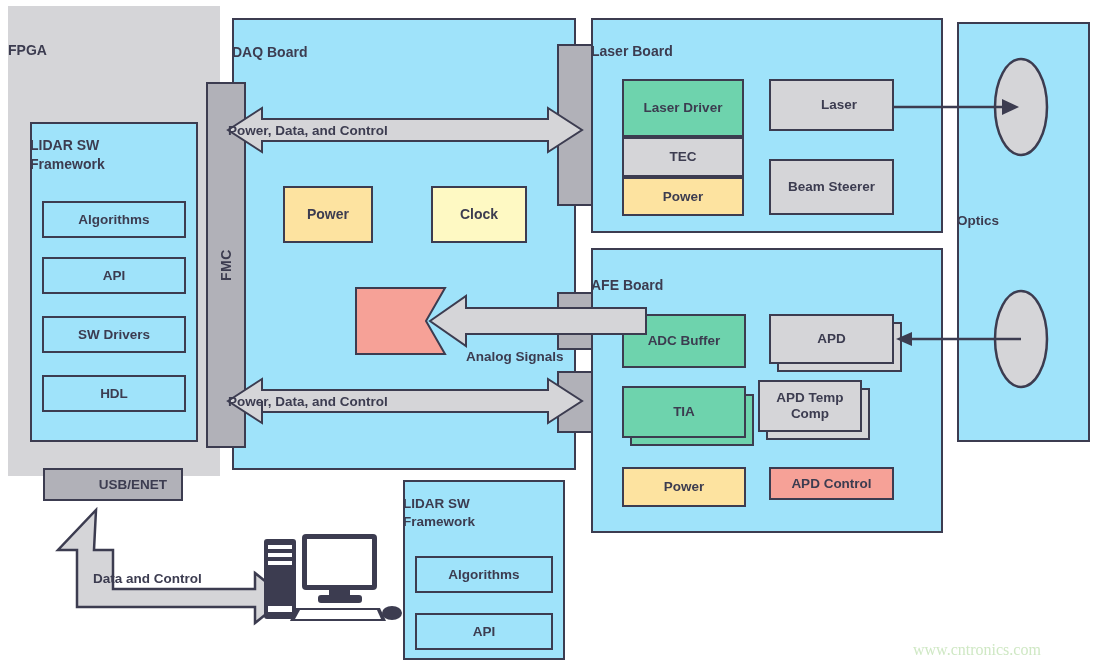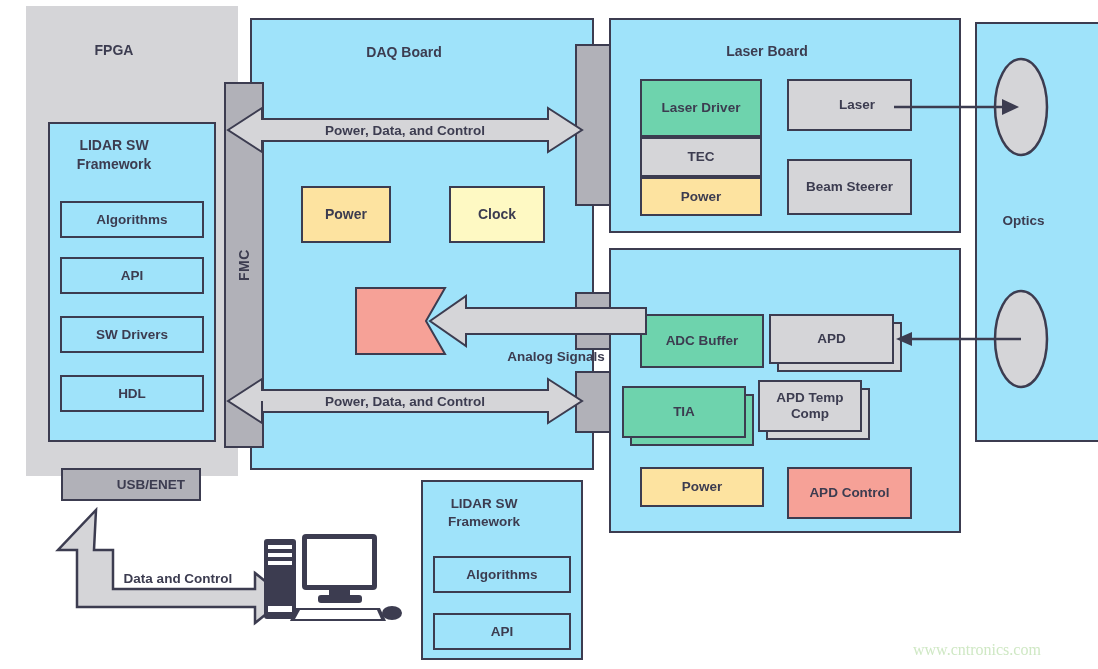--- a/index.html
+++ b/index.html
@@ -18,21 +18,20 @@
     position:absolute;
     box-sizing:border-box;
     border:2px solid #3c3c50;
     display:flex;
     align-items:center;
     justify-content:center;
     text-align:center;
     color:#3c3c50;
     font-weight:bold;
     line-height:1.15;
-    margin-left:18px;
   }
   .fpga{
     background:#d5d5d8;
     border:none;
   }
   .plain-gray{background:#d5d5d8;}
   .mid-gray{background:#b1b1b8;}
   .cyan{background:#9fe3fa;}
   .green{background:#6ed3ad;}
   .yellow{background:#fde3a0;}
@@ -46,21 +45,21 @@
   svg.overlay{
     position:absolute;
     left:0;top:0;
     width:1098px;height:669px;
     pointer-events:none;
   }
   .arrow-label{
     position:absolute;
     color:#3c3c50;
     font-weight:bold;
-    text-align:center;
+    text-align:left;
     white-space:nowrap;
   }
   .watermark{
     position:absolute;
     color:#cfe8c4;
     font-weight:normal;
     white-space:nowrap;
     font-family:Liberation Serif, serif;
   }
   .stackwrap{position:absolute;}
@@ -118,20 +117,21 @@
   <div class="arrow-label" style="left:591px;top:43px;width:352px;font-size:14px;">Laser Board</div>
 
   <div class="box green" style="left:622px;top:79px;width:122px;height:58px;font-size:13.5px;">Laser Driver</div>
   <div class="box plain-gray" style="left:622px;top:137px;width:122px;height:40px;font-size:13.5px;">TEC</div>
   <div class="box yellow" style="left:622px;top:177px;width:122px;height:39px;font-size:13.5px;">Power</div>
 
   <div class="box plain-gray" style="left:769px;top:79px;width:125px;height:52px;font-size:13.5px;padding-left:15px;">Laser</div>
   <div class="box plain-gray" style="left:769px;top:159px;width:125px;height:56px;font-size:13.5px;">Beam Steerer</div>
 
   <div class="box cyan" style="left:591px;top:248px;width:352px;height:285px;"></div>
+  <div class="arrow-label" style="left:591px;top:277px;width:352px;font-size:14px;">AFE Board</div>
 
   <div class="box green" style="left:622px;top:314px;width:124px;height:54px;font-size:13.5px;">ADC Buffer</div>
 
   <div class="stackwrap" style="left:622px;top:386px;width:124px;height:52px;">
     <div class="shadow green"></div>
     <div class="front green" style="font-size:13.5px;">TIA</div>
   </div>
 
   <div class="box yellow" style="left:622px;top:467px;width:124px;height:40px;font-size:13.5px;">Power</div>
 
@@ -141,21 +141,21 @@
   </div>
 
   <div class="stackwrap" style="left:758px;top:380px;width:104px;height:52px;">
     <div class="shadow plain-gray"></div>
     <div class="front plain-gray" style="font-size:13.5px;flex-direction:column;">
       <span>APD Temp</span>
       <span>Comp</span>
     </div>
   </div>
 
-  <div class="box red" style="left:769px;top:467px;width:125px;height:52px;font-size:13.5px;">APD Control</div>
+  <div class="box red" style="left:769px;top:467px;width:125px;height:33px;font-size:13.5px;">APD Control</div>
 
   <div class="box cyan" style="left:957px;top:22px;width:133px;height:420px;"></div>
   <div class="arrow-label" style="left:957px;top:213px;width:133px;font-size:13.5px;">Optics</div>
 
   <div class="box cyan" style="left:403px;top:480px;width:162px;height:180px;"></div>
   <div class="arrow-label" style="left:403px;top:496px;width:162px;font-size:13.5px;">LIDAR SW</div>
   <div class="arrow-label" style="left:403px;top:514px;width:162px;font-size:13.5px;">Framework</div>
   <div class="box cyan" style="left:415px;top:556px;width:138px;height:37px;font-size:13.5px;">Algorithms</div>
   <div class="box cyan" style="left:415px;top:613px;width:138px;height:37px;font-size:13.5px;">API</div>
 

